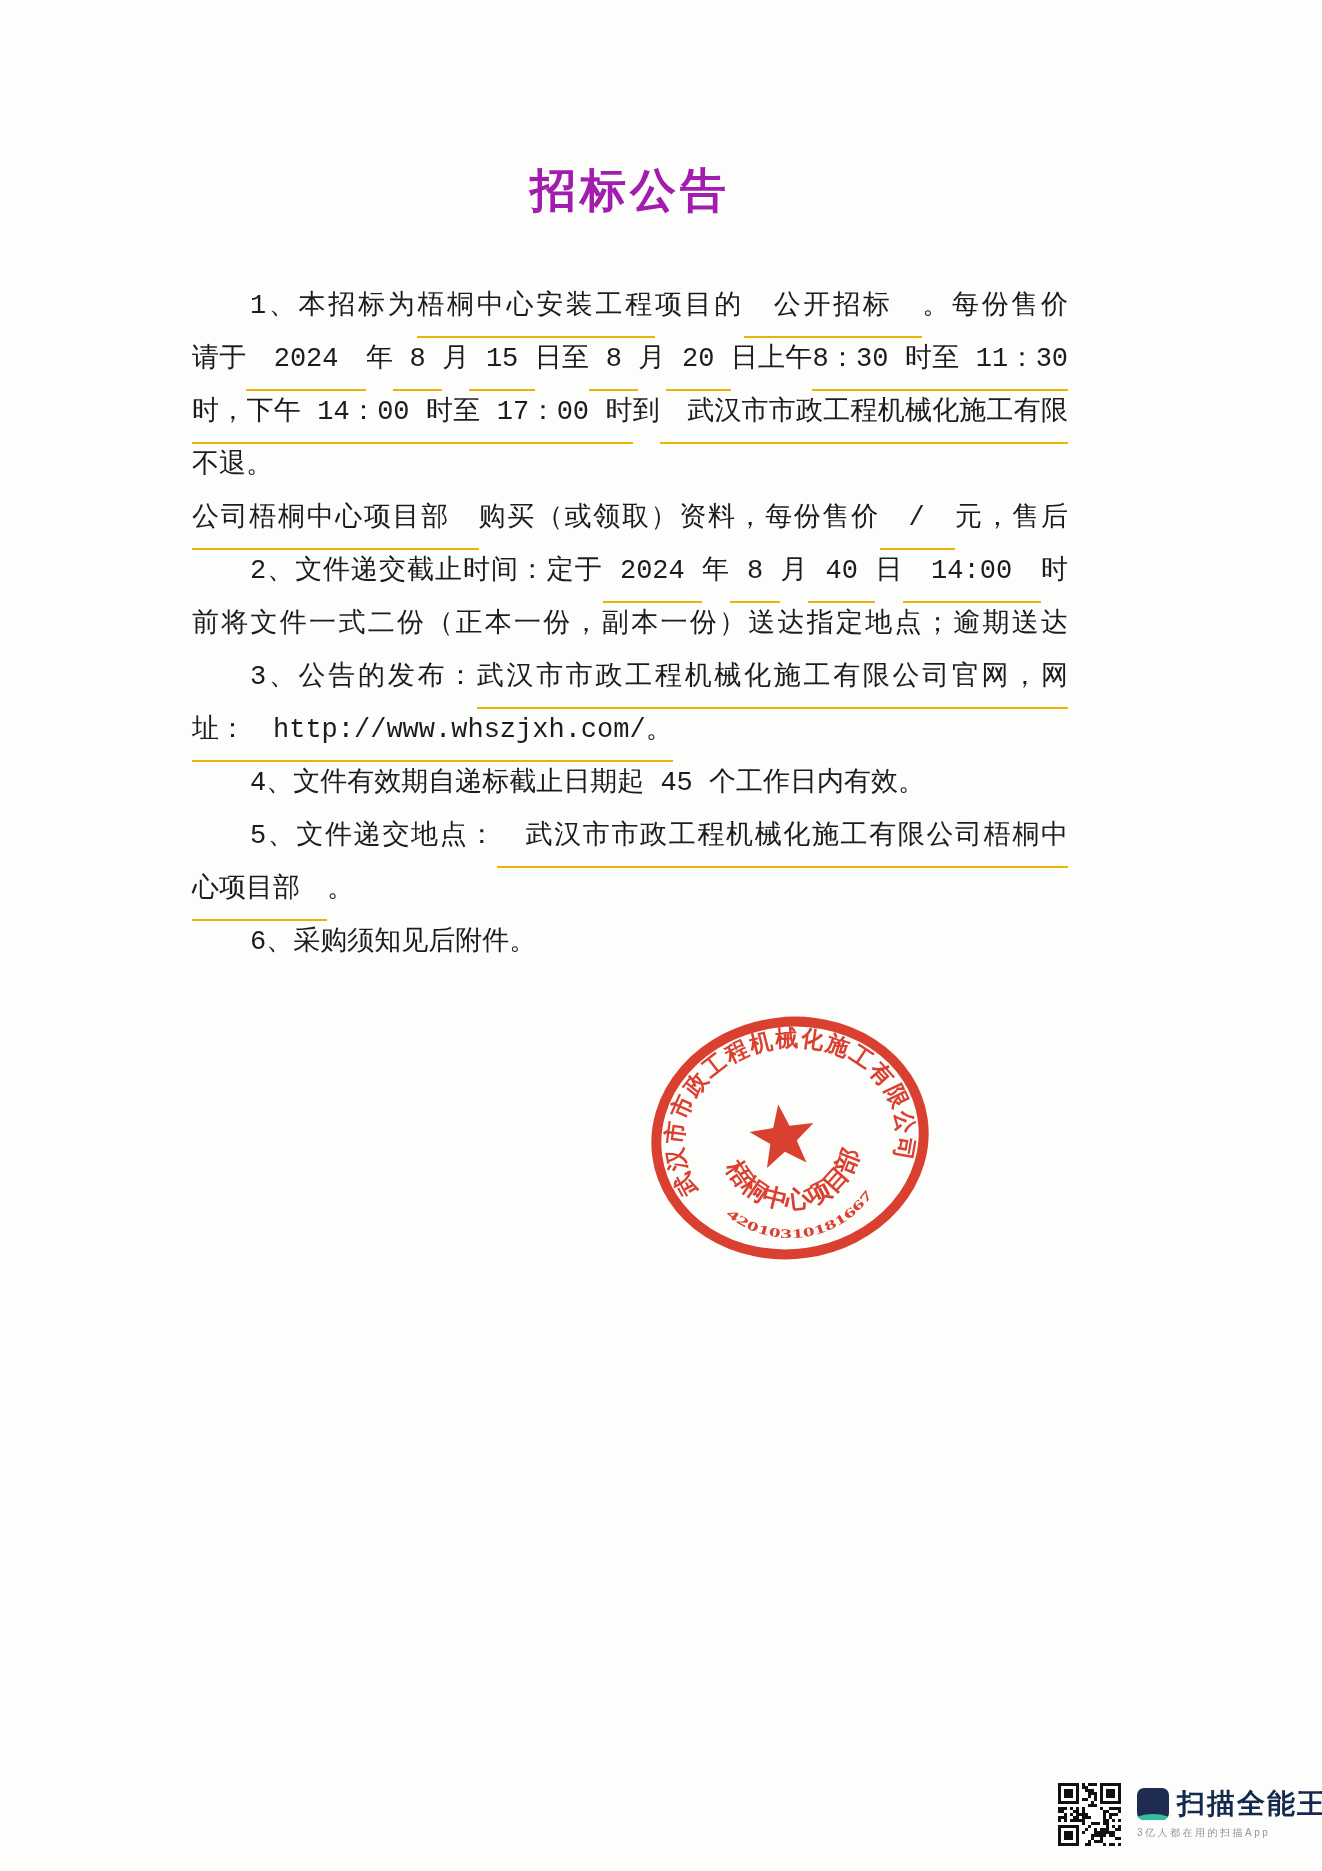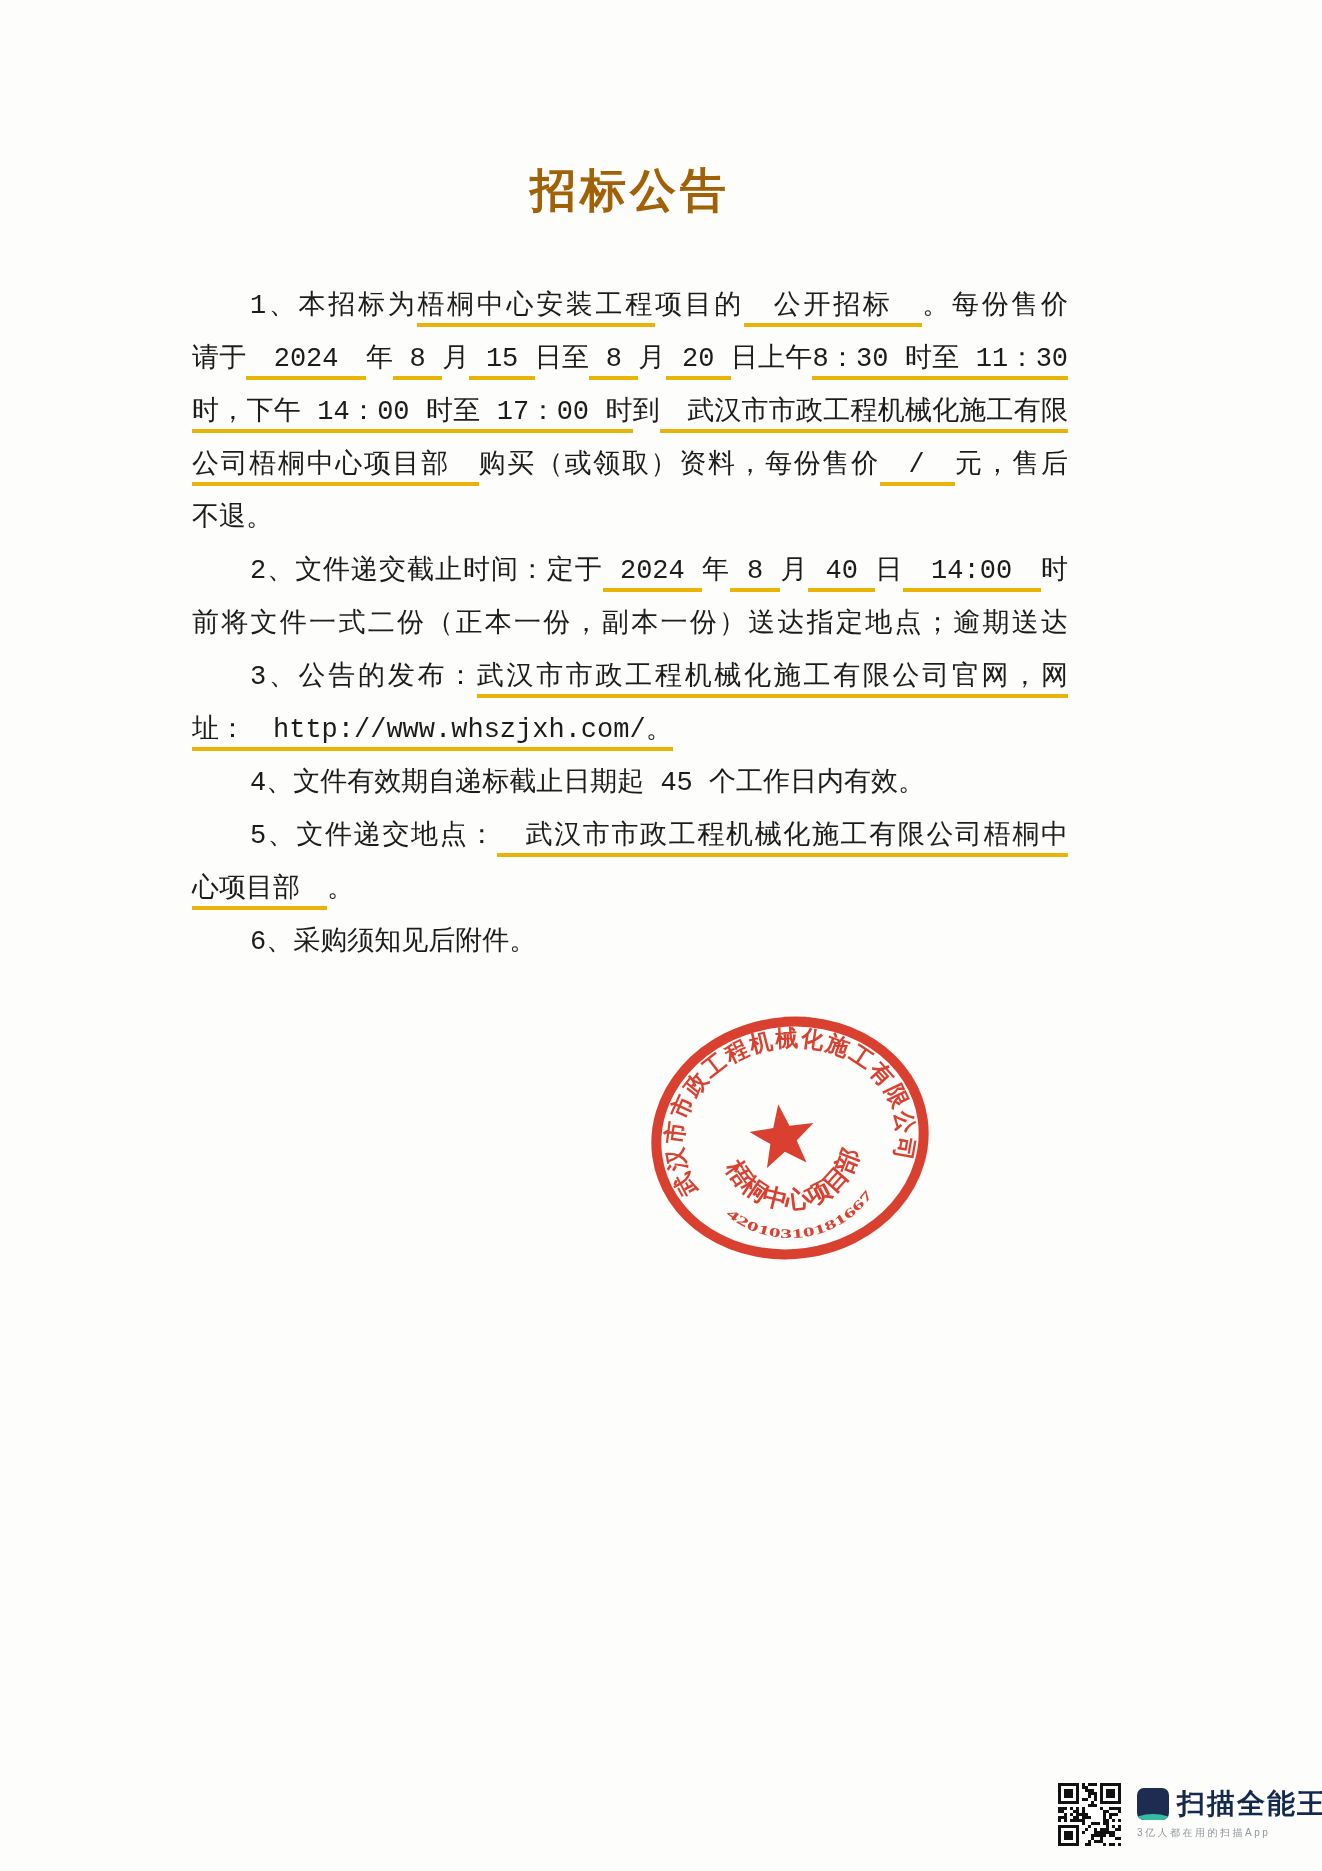--- a/index.html
+++ b/index.html
@@ -6,33 +6,33 @@
   body{
     width:1322px;height:1871px;position:relative;overflow:hidden;
     background:#fdfdfb;
     font-family:"Liberation Serif","DejaVu Serif",serif;
     color:#1c1c1c;
   }
   .page{position:absolute;inset:0;}
   .doc-title{
     position:absolute;left:192px;top:160px;width:876px;
     text-align:center;font-size:46px;font-weight:bold;letter-spacing:4px;
-    color:#a16207;
+    color:#a21caf;
   }
   .body-block{position:absolute;left:192px;top:278px;width:876px;}
   .footer-block{position:absolute;left:192px;top:1090px;width:876px;}
   .line{
     height:53px;line-height:53px;font-size:27px;white-space:nowrap;
     text-align:justify;text-align-last:left;color:#1c1c1c;
   }
   .footer-block .line{height:52px;line-height:52px;font-size:28px;}
   .line.fill{text-align-last:justify;}
   .line.indent{padding-left:58px;}
   .run{white-space:pre;font-family:Liberation Mono, monospace;}
-  .run.u{border-bottom:4px solid #eab308;padding-bottom:2px;}
+  .run.u{border-bottom:2px solid #eab308;padding-bottom:15px;}
   
   .seal{
     position:absolute;left:645px;top:1015px;width:290px;height:250px;
     mix-blend-mode:multiply;opacity:.92;pointer-events:none;
   }
   
   .scan-footer{position:absolute;left:1050px;top:1778px;width:260px;height:80px;}
   .qr{position:absolute;left:8px;top:5px;width:63px;height:63px;}
   .cs-logo{
     position:absolute;left:87px;top:10px;width:32px;height:32px;border-radius:7px;
@@ -61,22 +61,22 @@
 <body>
 
 <div class="page">
 
   <div class="doc-title">招标公告</div>
 
   <div class="body-block" id="body-block">
       <div class="line indent fill"><span class="run">1、本招标为</span><span class="run u">梧桐中心安装工程</span><span class="run">项目的</span><span class="run u">　公开招标　</span><span class="run">。每份售价</span></div>
       <div class="line fill"><span class="run">请于</span><span class="run u">　2024　</span><span class="run">年</span><span class="run u"> 8 </span><span class="run">月</span><span class="run u"> 15 </span><span class="run">日至</span><span class="run u"> 8 </span><span class="run">月</span><span class="run u"> 20 </span><span class="run">日上午</span><span class="run u">8：30 时至 11：30</span></div>
       <div class="line fill"><span class="run u">时，下午 14：00 时至 17：00 时</span><span class="run">到</span><span class="run u">　武汉市市政工程机械化施工有限</span></div>
+      <div class="line"><span class="run">不退。</span></div>
       <div class="line fill"><span class="run u">公司梧桐中心项目部　</span><span class="run">购买（或领取）资料，每份售价</span><span class="run u">　/　</span><span class="run">元，售后</span></div>
-      <div class="line"><span class="run">不退。</span></div>
       <div class="line indent fill"><span class="run">2、文件递交截止时间：定于</span><span class="run u"> 2024 </span><span class="run">年</span><span class="run u"> 8 </span><span class="run">月</span><span class="run u"> 40 </span><span class="run">日</span><span class="run u">　14:00　</span><span class="run">时</span></div>
       <div class="line fill"><span class="run">前将文件一式二份（正本一份，副本一份）送达指定地点；逾期送达</span></div>
       <div class="line indent fill"><span class="run">3、公告的发布：</span><span class="run u">武汉市市政工程机械化施工有限公司官网，网</span></div>
       <div class="line"><span class="run u">址：　http://www.whszjxh.com/。</span></div>
       <div class="line indent"><span class="run">4、文件有效期自递标截止日期起 45 个工作日内有效。</span></div>
       <div class="line indent fill"><span class="run">5、文件递交地点：</span><span class="run u">　武汉市市政工程机械化施工有限公司梧桐中</span></div>
       <div class="line"><span class="run u">心项目部　</span><span class="run">。</span></div>
       <div class="line indent"><span class="run">6、采购须知见后附件。</span></div>
     </div>
 

